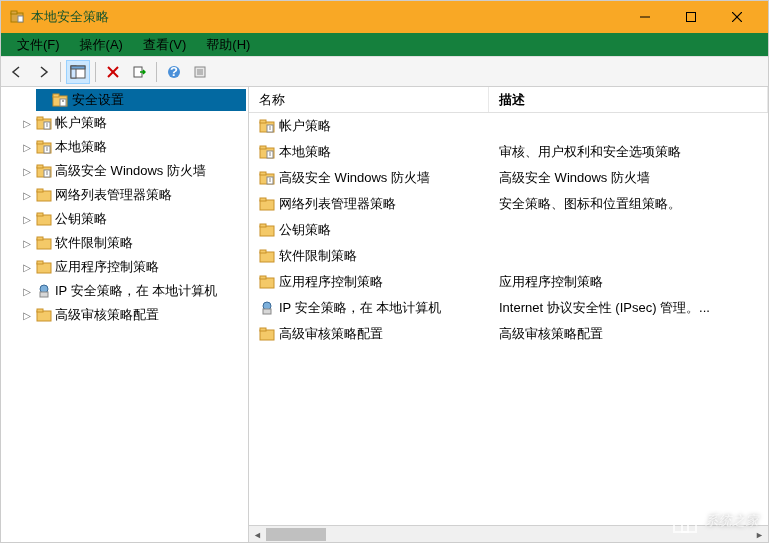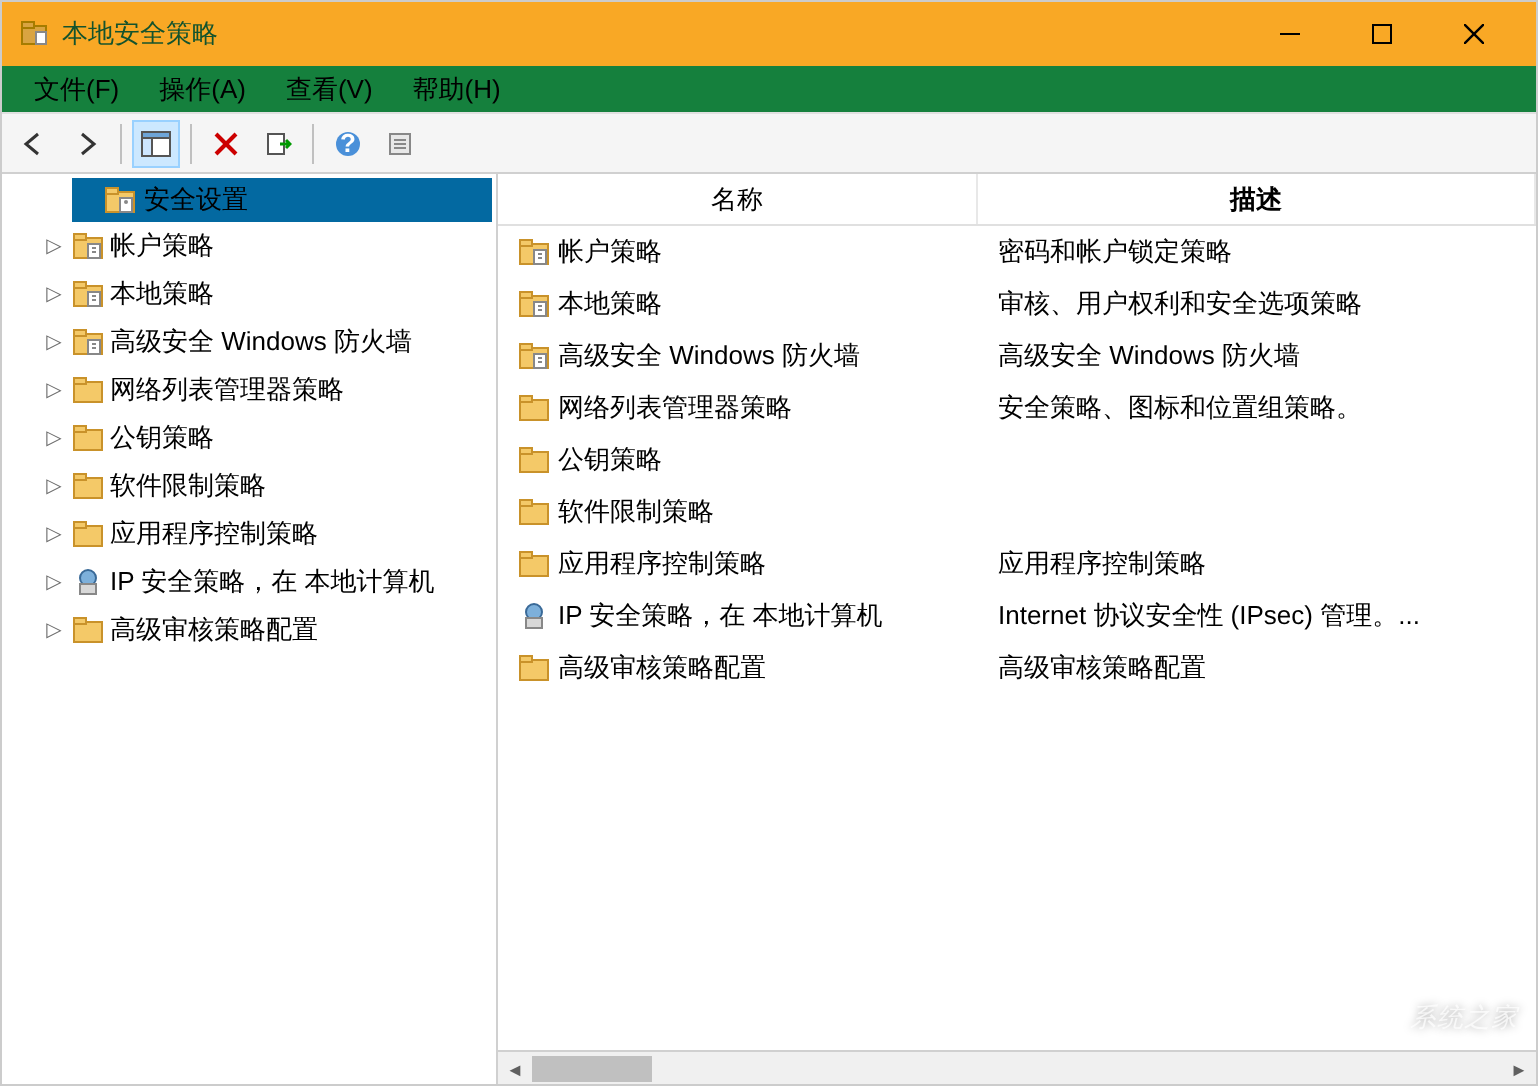--- a/index.html
+++ b/index.html
@@ -20,36 +20,36 @@
     .toolbar-sep { width: 1px; height: 20px; background: #c0c0c0; margin: 0 3px; }
     
     .content { display: flex; height: calc(100% - 86px); }
     
     .tree-panel { width: 248px; border-right: 1px solid #d0d0d0; overflow: auto; padding: 2px; }
     .tree-root { padding: 2px 16px; background: #0369a1; display: flex; align-items: center; gap: 4px; cursor: pointer; margin-left: 33px; }
     .tree-item { padding: 3px 4px 3px 18px; display: flex; align-items: center; gap: 3px; cursor: pointer; white-space: nowrap; }
     .tree-expand { width: 12px; height: 12px; display: inline-flex; align-items: center; justify-content: center; font-size: 10px; color: #6d6d6d; }
     
     .list-panel { flex: 1; display: flex; flex-direction: column; overflow: hidden; }
-    .list-header { display: flex; height: 26px; border-bottom: 1px solid #e0e0e0; background: #fff; text-align: center; }
+    .list-header { display: flex; height: 26px; border-bottom: 1px solid #e0e0e0; background: #fff; }
     .list-header-col { padding: 4px 10px; border-right: 1px solid #e8e8e8; cursor: pointer; }
     .list-header-col.name { width: 240px; }
     .list-header-col.desc { flex: 1; font-weight: bold; }
     .list-body { flex: 1; overflow: auto; }
     .list-row { display: flex; padding: 3px 0; cursor: pointer; }
     .list-cell { padding: 1px 10px; display: flex; align-items: center; gap: 4px; white-space: nowrap; overflow: hidden; text-overflow: ellipsis; }
     .list-cell.name { width: 240px; }
     .list-cell.desc { flex: 1; }
     
     .folder-icon { width: 16px; height: 16px; flex-shrink: 0; }
     .hscroll { height: 17px; background: #f0f0f0; border-top: 1px solid #d0d0d0; position: relative; }
     .hscroll-thumb { position: absolute; left: 17px; top: 2px; width: 60px; height: 13px; background: #c0c0c0; }
     .hscroll-arrow { position: absolute; width: 17px; height: 17px; top: 0; display: flex; align-items: center; justify-content: center; font-size: 9px; color: #606060; }
     
-    .watermark { position: absolute; right: 10px; bottom: 20px; color: rgba(255,255,255,0.72); font-size: 17px; font-style: italic; pointer-events: none; display: flex; align-items: center; gap: 6px; text-shadow: 0 0 4px rgba(0,0,0,0.35); letter-spacing: 0.5px; }
+    .watermark { position: absolute; right: 10px; bottom: 8px; color: rgba(255,255,255,0.72); font-size: 17px; font-style: italic; pointer-events: none; display: flex; align-items: center; gap: 6px; text-shadow: 0 0 4px rgba(0,0,0,0.35); letter-spacing: 0.5px; }
   </style>
 </head>
 <body>
 
 <div class="titlebar">
   <span class="titlebar-icon">
     <svg width="16" height="16" viewBox="0 0 16 16">
         <rect x="2" y="4" width="12" height="9" fill="#d9a441" stroke="#a67c00"></rect>
         <rect x="2" y="2" width="6" height="3" fill="#d9a441" stroke="#a67c00"></rect>
         <rect x="9" y="7" width="5" height="6" fill="#fff" stroke="#888"></rect>
@@ -239,21 +239,20 @@
           <div class="list-cell name">
             <svg class="folder-icon" width="16" height="16" viewBox="0 0 16 16">
               <rect x="1" y="4" width="14" height="10" fill="#f4c968" stroke="#c9922a"></rect>
               <rect x="1" y="2" width="6" height="3" fill="#f4c968" stroke="#c9922a"></rect>
               <rect x="8" y="7" width="6" height="7" fill="#fff" stroke="#888"></rect>
               <line x1="10" y1="9" x2="12" y2="9" stroke="#888"></line>
               <line x1="10" y1="11" x2="12" y2="11" stroke="#888"></line>
             </svg>
             <span>帐户策略</span>
           </div>
-          <div class="list-cell desc">密码和帐户锁定策略</div>
         </div>
         <div class="list-row">
           <div class="list-cell name">
             <svg class="folder-icon" width="16" height="16" viewBox="0 0 16 16">
               <rect x="1" y="4" width="14" height="10" fill="#f4c968" stroke="#c9922a"></rect>
               <rect x="1" y="2" width="6" height="3" fill="#f4c968" stroke="#c9922a"></rect>
               <rect x="8" y="7" width="6" height="7" fill="#fff" stroke="#888"></rect>
               <line x1="10" y1="9" x2="12" y2="9" stroke="#888"></line>
               <line x1="10" y1="11" x2="12" y2="11" stroke="#888"></line>
             </svg>

